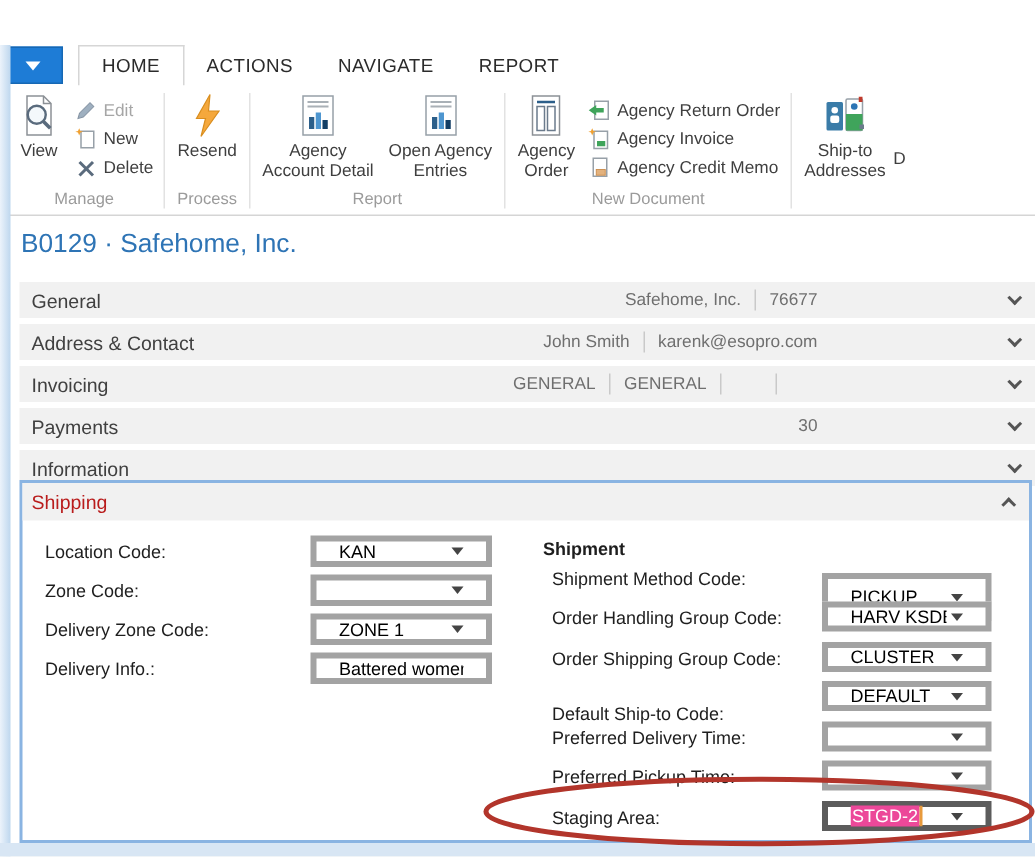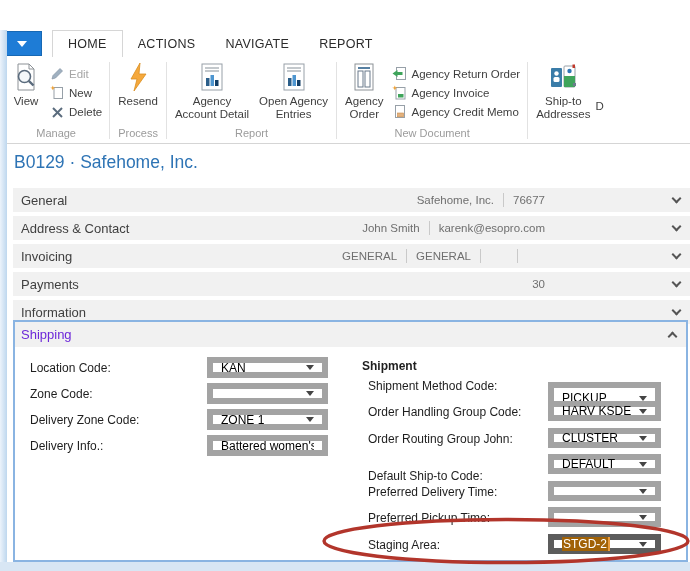--- a/index.html
+++ b/index.html
@@ -49,29 +49,29 @@
   .band .sums { display:flex; align-items:center; margin-right:128px; }
   .band .sum { font-size:11.5px; color:#6f6f6f; white-space:nowrap; }
   .band .sum.empty { min-width:18px; }
   .band .sdiv { width:1px; height:14px; background:#c9c9c9; margin:0 9px; }
   .chev { width:7px; height:7px; border-right:2px solid #555; border-bottom:2px solid #555; transform:rotate(45deg); margin-top:-3px; }
   .chev.up { transform:rotate(-135deg); margin-top:4px; }
 
   
   .ship-section { position:absolute; left:13px; top:320px; width:675px; height:242px; border:2px solid #8ab4e2; background:#fff; }
   .ship-header { height:25px; background:#f1f1f1; display:flex; align-items:center; padding:0 10px 0 6px; cursor:pointer; }
-  .ship-header .b-label { font-size:13px; color:#6d28d9; }
+  .ship-header .b-label { font-size:13px; color:#b91c1c; }
   .ship-header .chev { margin-left:auto; }
 
   .flabel { position:absolute; font-size:12px; color:#1e1e1e; white-space:nowrap; }
-  .field { position:absolute; background:#fff; border:6px solid #a3a3a3; display:flex; align-items:center; padding:0 8px; font-size:12px; color:#000; }
+  .field { position:absolute; background:#fff; border:4px solid #a3a3a3; display:flex; align-items:center; padding:0 15px; font-size:12px; color:#000; }
   .field .fval { flex:1; white-space:nowrap; overflow:hidden; }
   .field .dd-arrow { width:0; height:0; border-left:4px solid transparent; border-right:4px solid transparent; border-top:5px solid #444; margin-left:3px; flex:none; }
   .field.focused { border-color:#5c5c5c; }
-  .field .sel { background:#a16207; color:#fff; padding:1px 1px; }
+  .field .sel { background:#ec4899; color:#fff; padding:1px 1px; }
   .field .caret { display:inline-block; width:2px; height:14px; background:#e89a3c; margin-left:0; vertical-align:middle; }
 
   
   .frame-left { position:absolute; left:0; top:30px; width:7px; height:541px; background:linear-gradient(to right,#ecf3fb,#bed7ee); }
   .frame-bottom { position:absolute; left:0; top:562px; width:690px; height:9px; background:#d8e6f4; }
 
   
   .annotation { position:absolute; left:0; top:0; width:690px; height:571px; pointer-events:none; }
 
   svg { display:block; }
@@ -365,21 +365,21 @@
     <span class="fval">PICKUP</span>
     <span class="dd-arrow"></span>
   </div>
 
   <div class="flabel" style="left:368px;top:405px">Order Handling Group Code:</div>
   <div class="field" style="left:548px;top:401px;width:113px;height:20px">
     <span class="fval">HARV KSDE</span>
     <span class="dd-arrow"></span>
   </div>
 
-  <div class="flabel" style="left:368px;top:432px">Order Routing Group John:</div>
+  <div class="flabel" style="left:368px;top:432px">Order Shipping Group Code:</div>
   <div class="field" style="left:548px;top:428px;width:113px;height:20px">
     <span class="fval">CLUSTER</span>
     <span class="dd-arrow"></span>
   </div>
 
   <div class="flabel" style="left:368px;top:469px">Default Ship-to Code:</div>
   <div class="field" style="left:548px;top:454px;width:113px;height:20px">
     <span class="fval">DEFAULT</span>
     <span class="dd-arrow"></span>
   </div>

